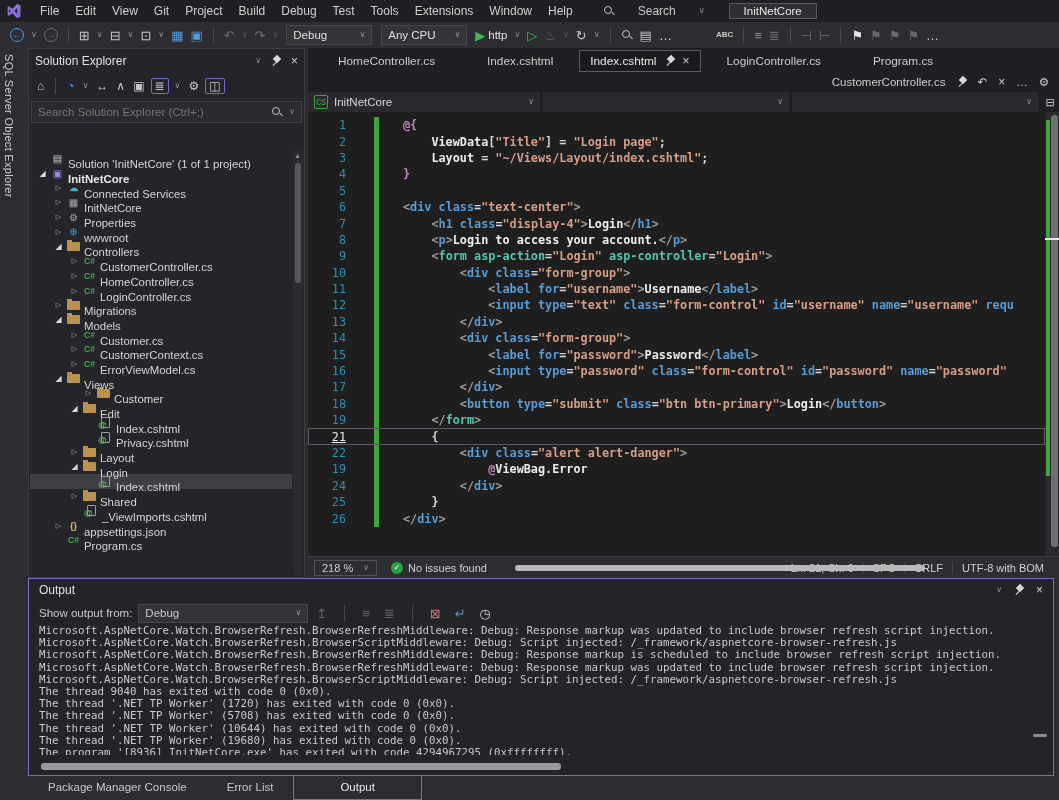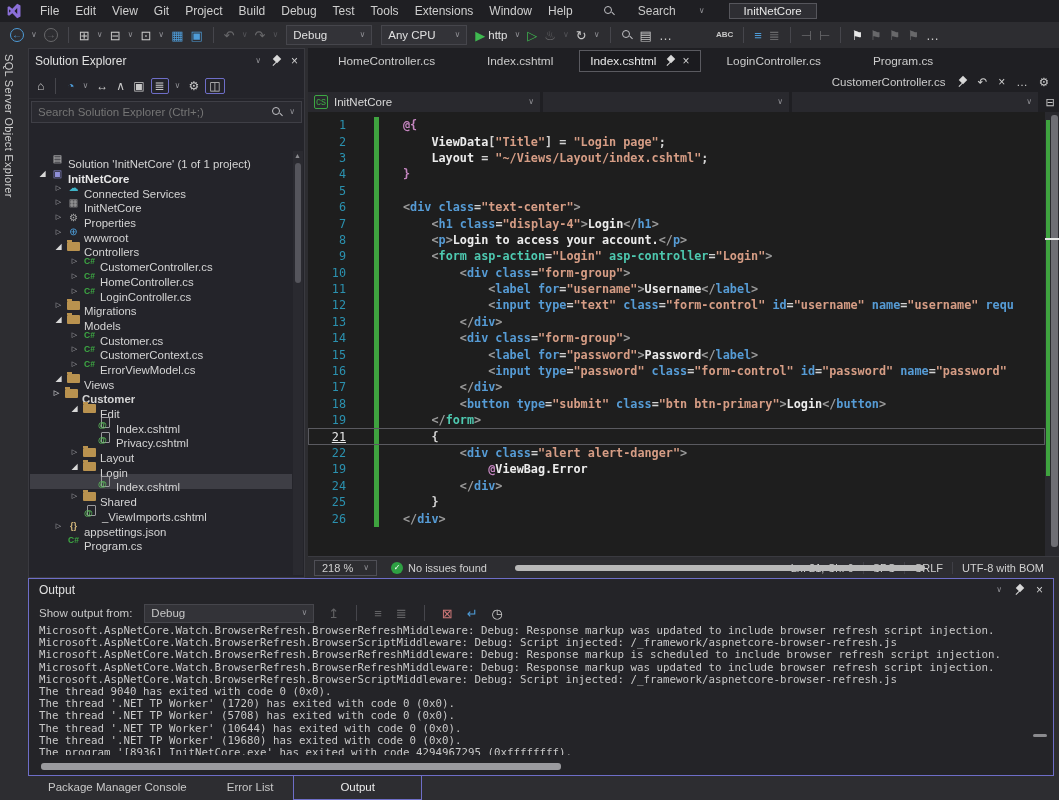--- a/index.html
+++ b/index.html
@@ -93,21 +93,21 @@
   .check-circle{width:12px;height:12px;border-radius:50%;background:#2ea043;color:#fff;font-size:8px;display:flex;align-items:center;justify-content:center;}
   .hscroll{position:absolute;left:207px;top:8px;width:410px;height:6px;background:#b8b8b8;border-radius:3px;}
   .est-right{margin-left:auto;display:flex;align-items:center;}
   .est-item{padding:0 9px;border-left:1px solid #3f3f46;}
   .est-item:first-child{border-left:none;}
   
   .output{position:absolute;left:28px;top:578px;width:1026px;height:198px;background:#242428;border:1px solid #6e6ec8;}
   .out-header{height:22px;display:flex;align-items:center;padding:0 10px;}
   .out-title{flex:1;font-size:12px;color:#e0e0e0;}
   .out-hicons{display:flex;align-items:center;gap:12px;}
-  .out-toolbar{height:24px;display:flex;align-items:center;padding:0 10px;gap:6px;font-size:11.5px;}
+  .out-toolbar{height:24px;display:flex;align-items:center;padding:0 10px;font-size:11.5px;}
   .out-select{display:flex;align-items:center;background:#333338;border:1px solid #46464c;height:19px;width:170px;padding:0 6px;justify-content:space-between;margin:0 6px;}
   .out-console{position:absolute;top:46px;left:10px;right:14px;bottom:20px;overflow:hidden;font-family:"DejaVu Sans Mono","Liberation Mono",monospace;font-size:10.8px;line-height:12.2px;color:#c8c8c8;white-space:pre;}
   .out-hscroll{position:absolute;left:12px;bottom:5px;width:520px;height:7px;background:#9a9a9e;border-radius:3px;}
   .out-vmark{position:absolute;right:6px;bottom:38px;width:14px;height:3px;background:#8a8a8e;border-radius:2px;}
   
   .bottom-tabs{position:absolute;left:28px;top:776px;right:0;height:24px;display:flex;align-items:stretch;font-size:11.5px;}
   .btab{padding:5px 20px;color:#c8c8c8;}
   .btab.active{border:1px solid #6e6ec8;border-top:none;color:#ececec;background:#2d2d31;padding:5px 46px;}
   
   .mag{position:relative;width:12px;height:12px;display:inline-block;flex:none;}
@@ -411,21 +411,21 @@
             </span>
             <span class="tr-label">ErrorViewModel.cs</span>
           </div>
           <div class="tree-row" style="padding-left: 22px;">
             <span class="tr-chev exp">◢</span>
             <span class="tr-icon">
               <span class="ic-folder"></span>
             </span>
             <span class="tr-label">Views</span>
           </div>
-          <div class="tree-row" style="padding-left: 20px; font-weight: bold;">
+          <div class="tree-row" style="padding-left: 52px;">
             <span class="tr-chev">▷</span>
             <span class="tr-icon">
               <span class="ic-folder"></span>
             </span>
             <span class="tr-label">Customer</span>
           </div>
           <div class="tree-row" style="padding-left: 38px;">
             <span class="tr-chev exp">◢</span>
             <span class="tr-icon">
               <span class="ic-folder"></span>

